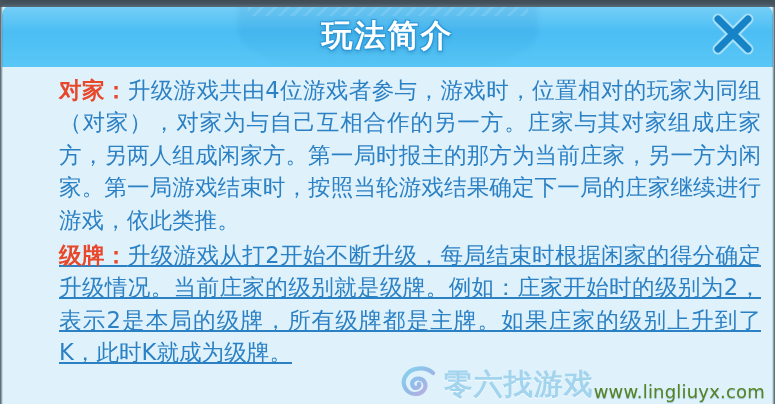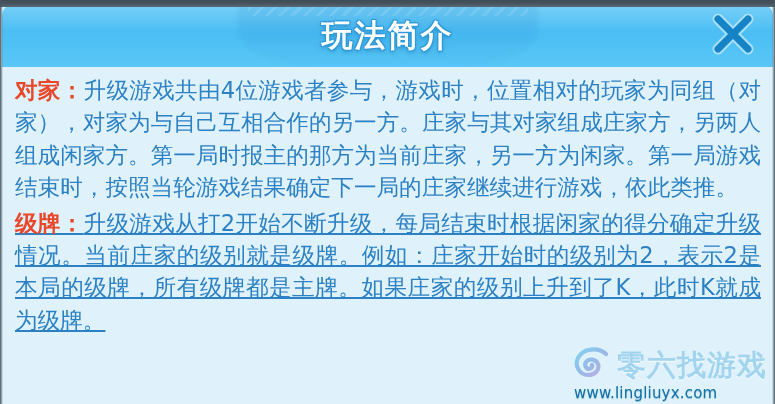--- a/index.html
+++ b/index.html
@@ -140,37 +140,38 @@
   }
 
   .para {
     font-family: "DejaVu Sans", "Liberation Sans", sans-serif;
     font-size: 22.6px;
     line-height: 32.4px;
     color: #2c80c4;
     text-align: justify;
     text-justify: inter-ideograph;
     letter-spacing: 0px;
+    margin-left: 44px;
   }
   .para + .para { margin-top: 3px; text-decoration: underline; }
 
   .kw {
     color: #e8472a;
     font-weight: bold;
   }
 
   
   .watermark {
     position: absolute;
     right: 8px;
     bottom: 2px;
     z-index: 4;
     display: flex;
-    flex-direction: column;
-    align-items: flex-start;
+    flex-direction: row;
+    align-items: flex-end;
     opacity: 0.93;
     pointer-events: none;
   }
   .wm-row {
     display: flex;
     align-items: center;
     gap: 7px;
   }
   .wm-logo { display: block; }
   .wm-brand {
@@ -181,22 +182,22 @@
     text-shadow: 0 1px 0 rgba(255,255,255,0.7);
     line-height: 30px;
   }
   .wm-urls {
     display: flex;
     gap: 17px;
     margin-top: 1px;
     margin-right: 2px;
   }
   .wm-url {
-    font-size: 15px;
-    color: #0369a1;
+    font-size: 18px;
+    color: #4d7c0f;
     text-shadow: 0 1px 1px rgba(120,170,200,0.85);
     letter-spacing: 0.2px;
   }
 </style>
 </head>
 <body>
 
 <div id="dialog">
 
   <div class="frame-top"></div>

